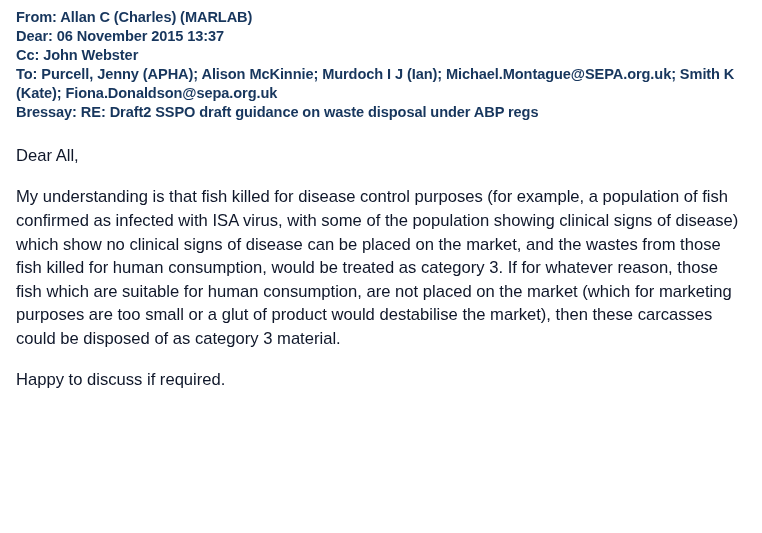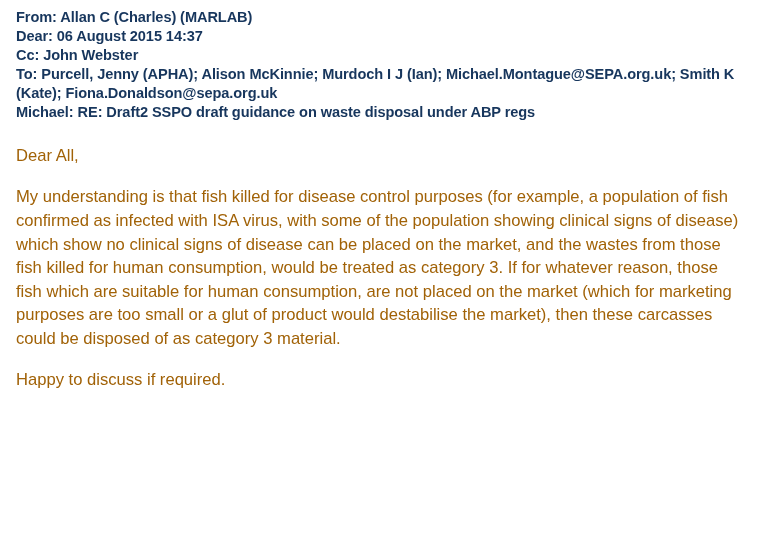--- a/index.html
+++ b/index.html
@@ -35,21 +35,21 @@
   .hdr-label {
     font-weight: bold;
   }
   .hdr-value {
     font-weight: bold;
   }
   .body-text {
     margin-top: 22px;
     font-size: 16.6px;
     line-height: 1.42;
-    color: #a16207;
+    color: #0f172a;
   }
   .para {
     margin: 0 0 18px 0;
     max-width: 730px;
   }
   .para.tight {
     margin-bottom: 16px;
   }
 </style>
 </head>
@@ -57,32 +57,32 @@
 
 <div class="page">
 
   <div class="headers">
     <div class="hdr-row">
       <span class="hdr-label">From:</span>
       <span class="hdr-value">Allan C (Charles) (MARLAB)</span>
     </div>
     <div class="hdr-row">
       <span class="hdr-label">Dear:</span>
-      <span class="hdr-value">06 August 2015 14:37</span>
+      <span class="hdr-value">06 November 2015 13:37</span>
     </div>
     <div class="hdr-row">
       <span class="hdr-label">Cc:</span>
       <span class="hdr-value">John Webster</span>
     </div>
     <div class="hdr-row">
       <span class="hdr-label">To:</span>
       <span class="hdr-value">Purcell, Jenny (APHA); Alison McKinnie; Murdoch I J (Ian); Michael.Montague@SEPA.org.uk; Smith K (Kate); Fiona.Donaldson@sepa.org.uk</span>
     </div>
     <div class="hdr-row">
-      <span class="hdr-label">Michael:</span>
+      <span class="hdr-label">Bressay:</span>
       <span class="hdr-value">RE: Draft2 SSPO draft guidance on waste disposal under ABP regs</span>
     </div>
   </div>
 
   <div class="body-text">
     <p class="para">Dear All,</p>
     <p class="para">My understanding is that fish killed for disease control purposes (for example, a population of fish confirmed as infected with ISA virus, with some of the population showing clinical signs of disease) which show no clinical signs of disease can be placed on the market, and the wastes from those fish killed for human consumption, would be treated as category 3. If for whatever reason, those fish which are suitable for human consumption, are not placed on the market (which for marketing purposes are too small or a glut of product would destabilise the market), then these carcasses could be disposed of as category 3 material.</p>
     <p class="para tight">Happy to discuss if required.</p>
   </div>
 

